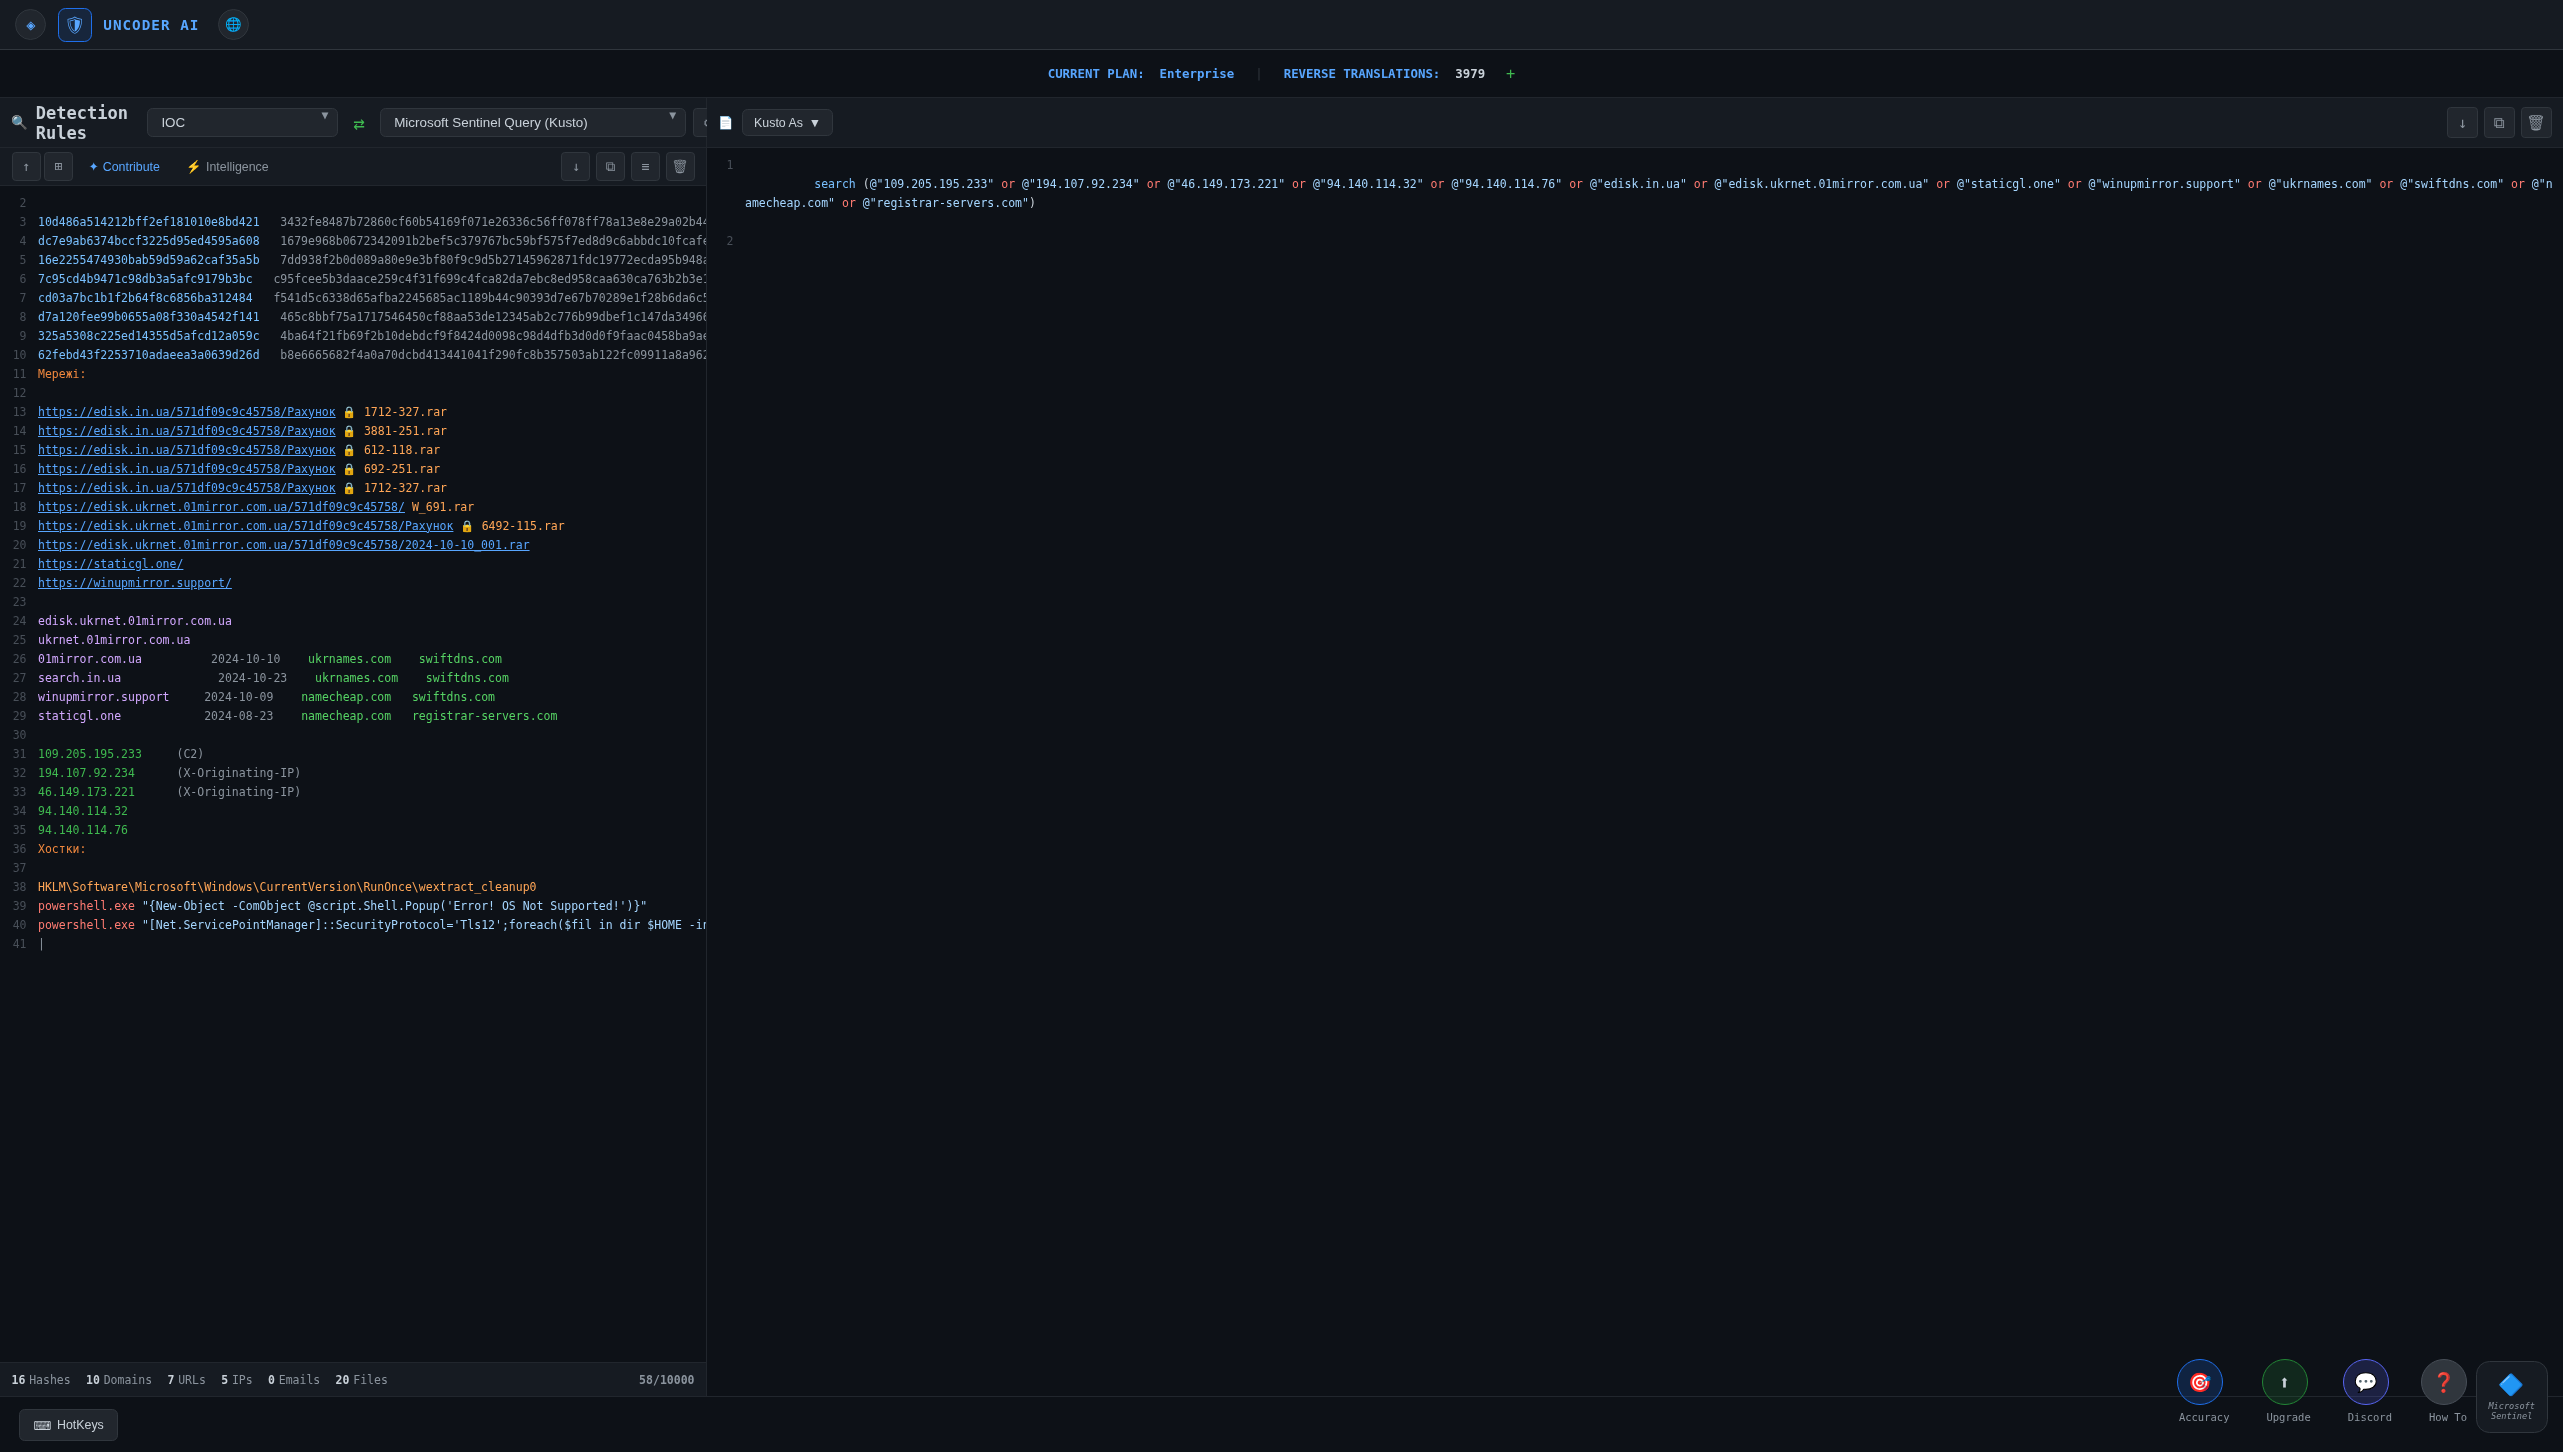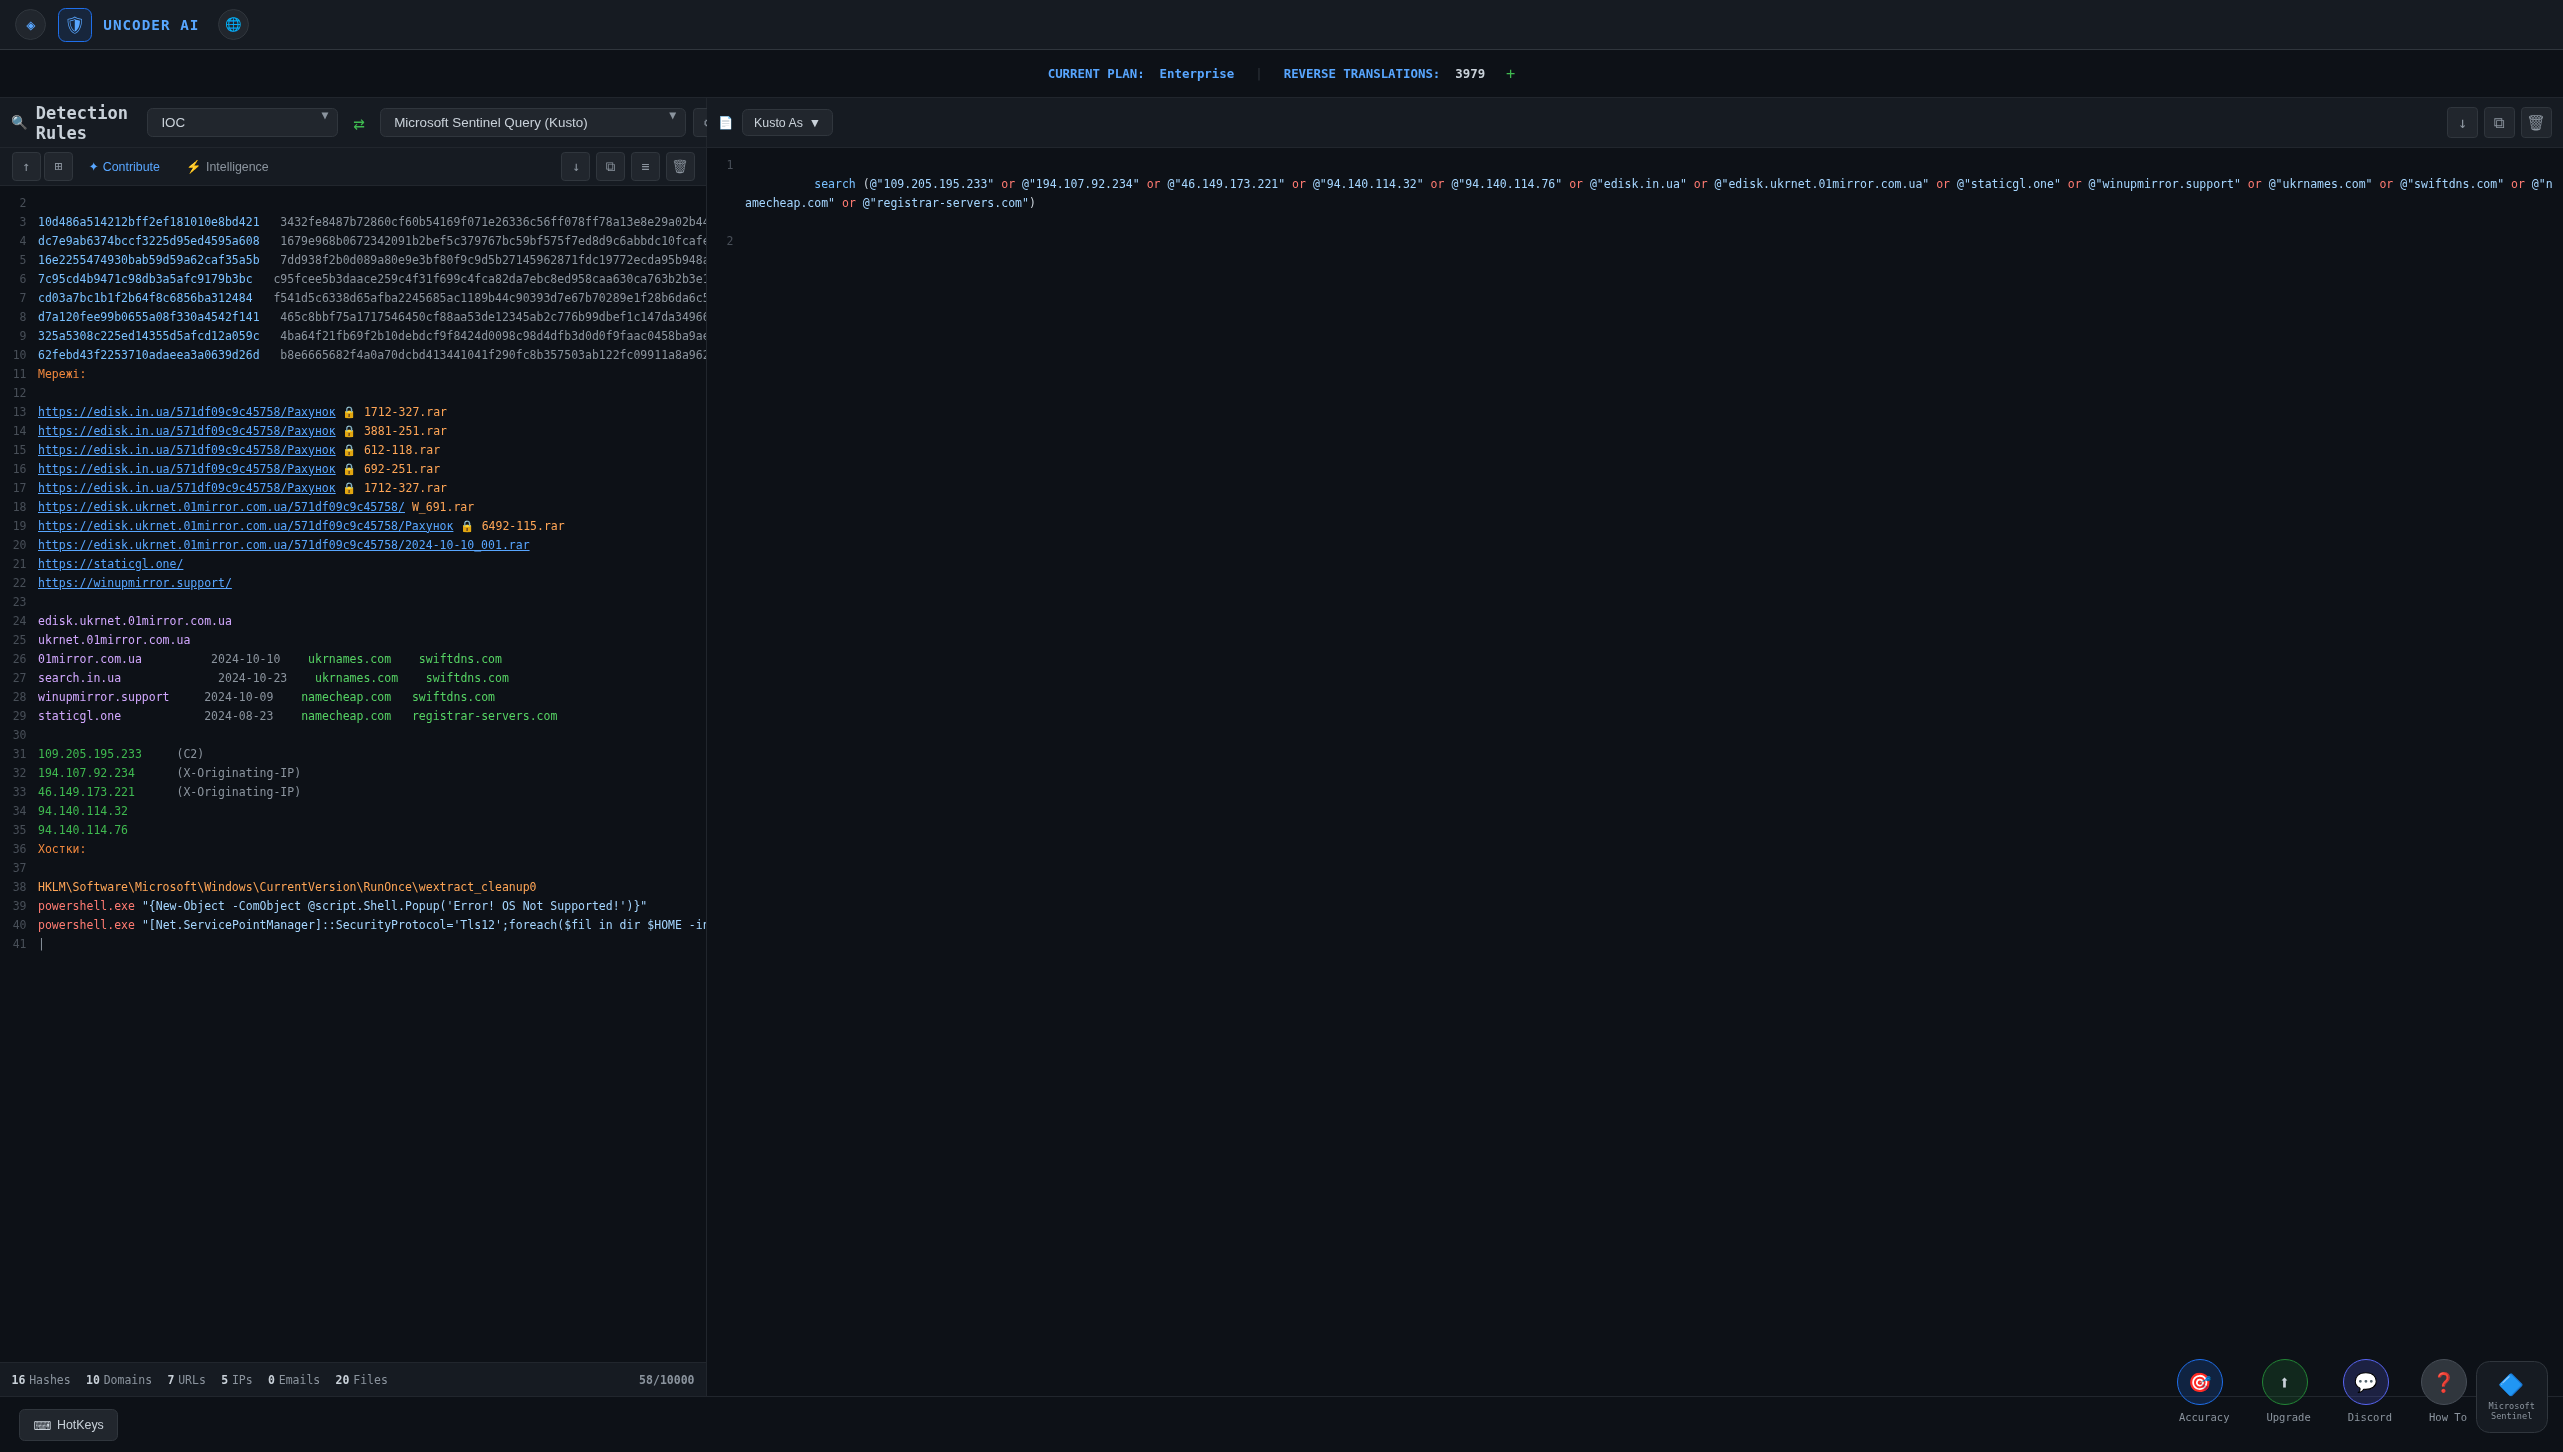--- a/index.html
+++ b/index.html
@@ -783,15 +783,15 @@
   <div class="bottom-icon-item">
     <div class="bottom-icon-circle" style="background:#30363d;border:1.9px solid #484f58;">
       <span style="font-size:19px;">❓</span>
     </div>
     <span class="bottom-icon-label">How To</span>
   </div>
 </div>
 
 <div class="ms-badge" style="position:fixed;bottom:19px;right:15.3px;width:72px;height:72px;background:#161b22;border:1.9px solid #30363d;border-radius:13.4px;display:flex;flex-direction:column;align-items:center;justify-content:center;gap:3.8px;cursor:pointer;">
   <span style="font-size:21px;">🔷</span>
-  <span style="font-size:8.6px;color:#8b949e;text-align:center;line-height:1.2;">Microsoft<br>Sentinel</span>
+  <span style="font-size:8.6px;color:#8b949e;text-align:center;line-height:1.2;font-style:italic;">Microsoft<br>Sentinel</span>
 </div>
 
 
 </body></html>

